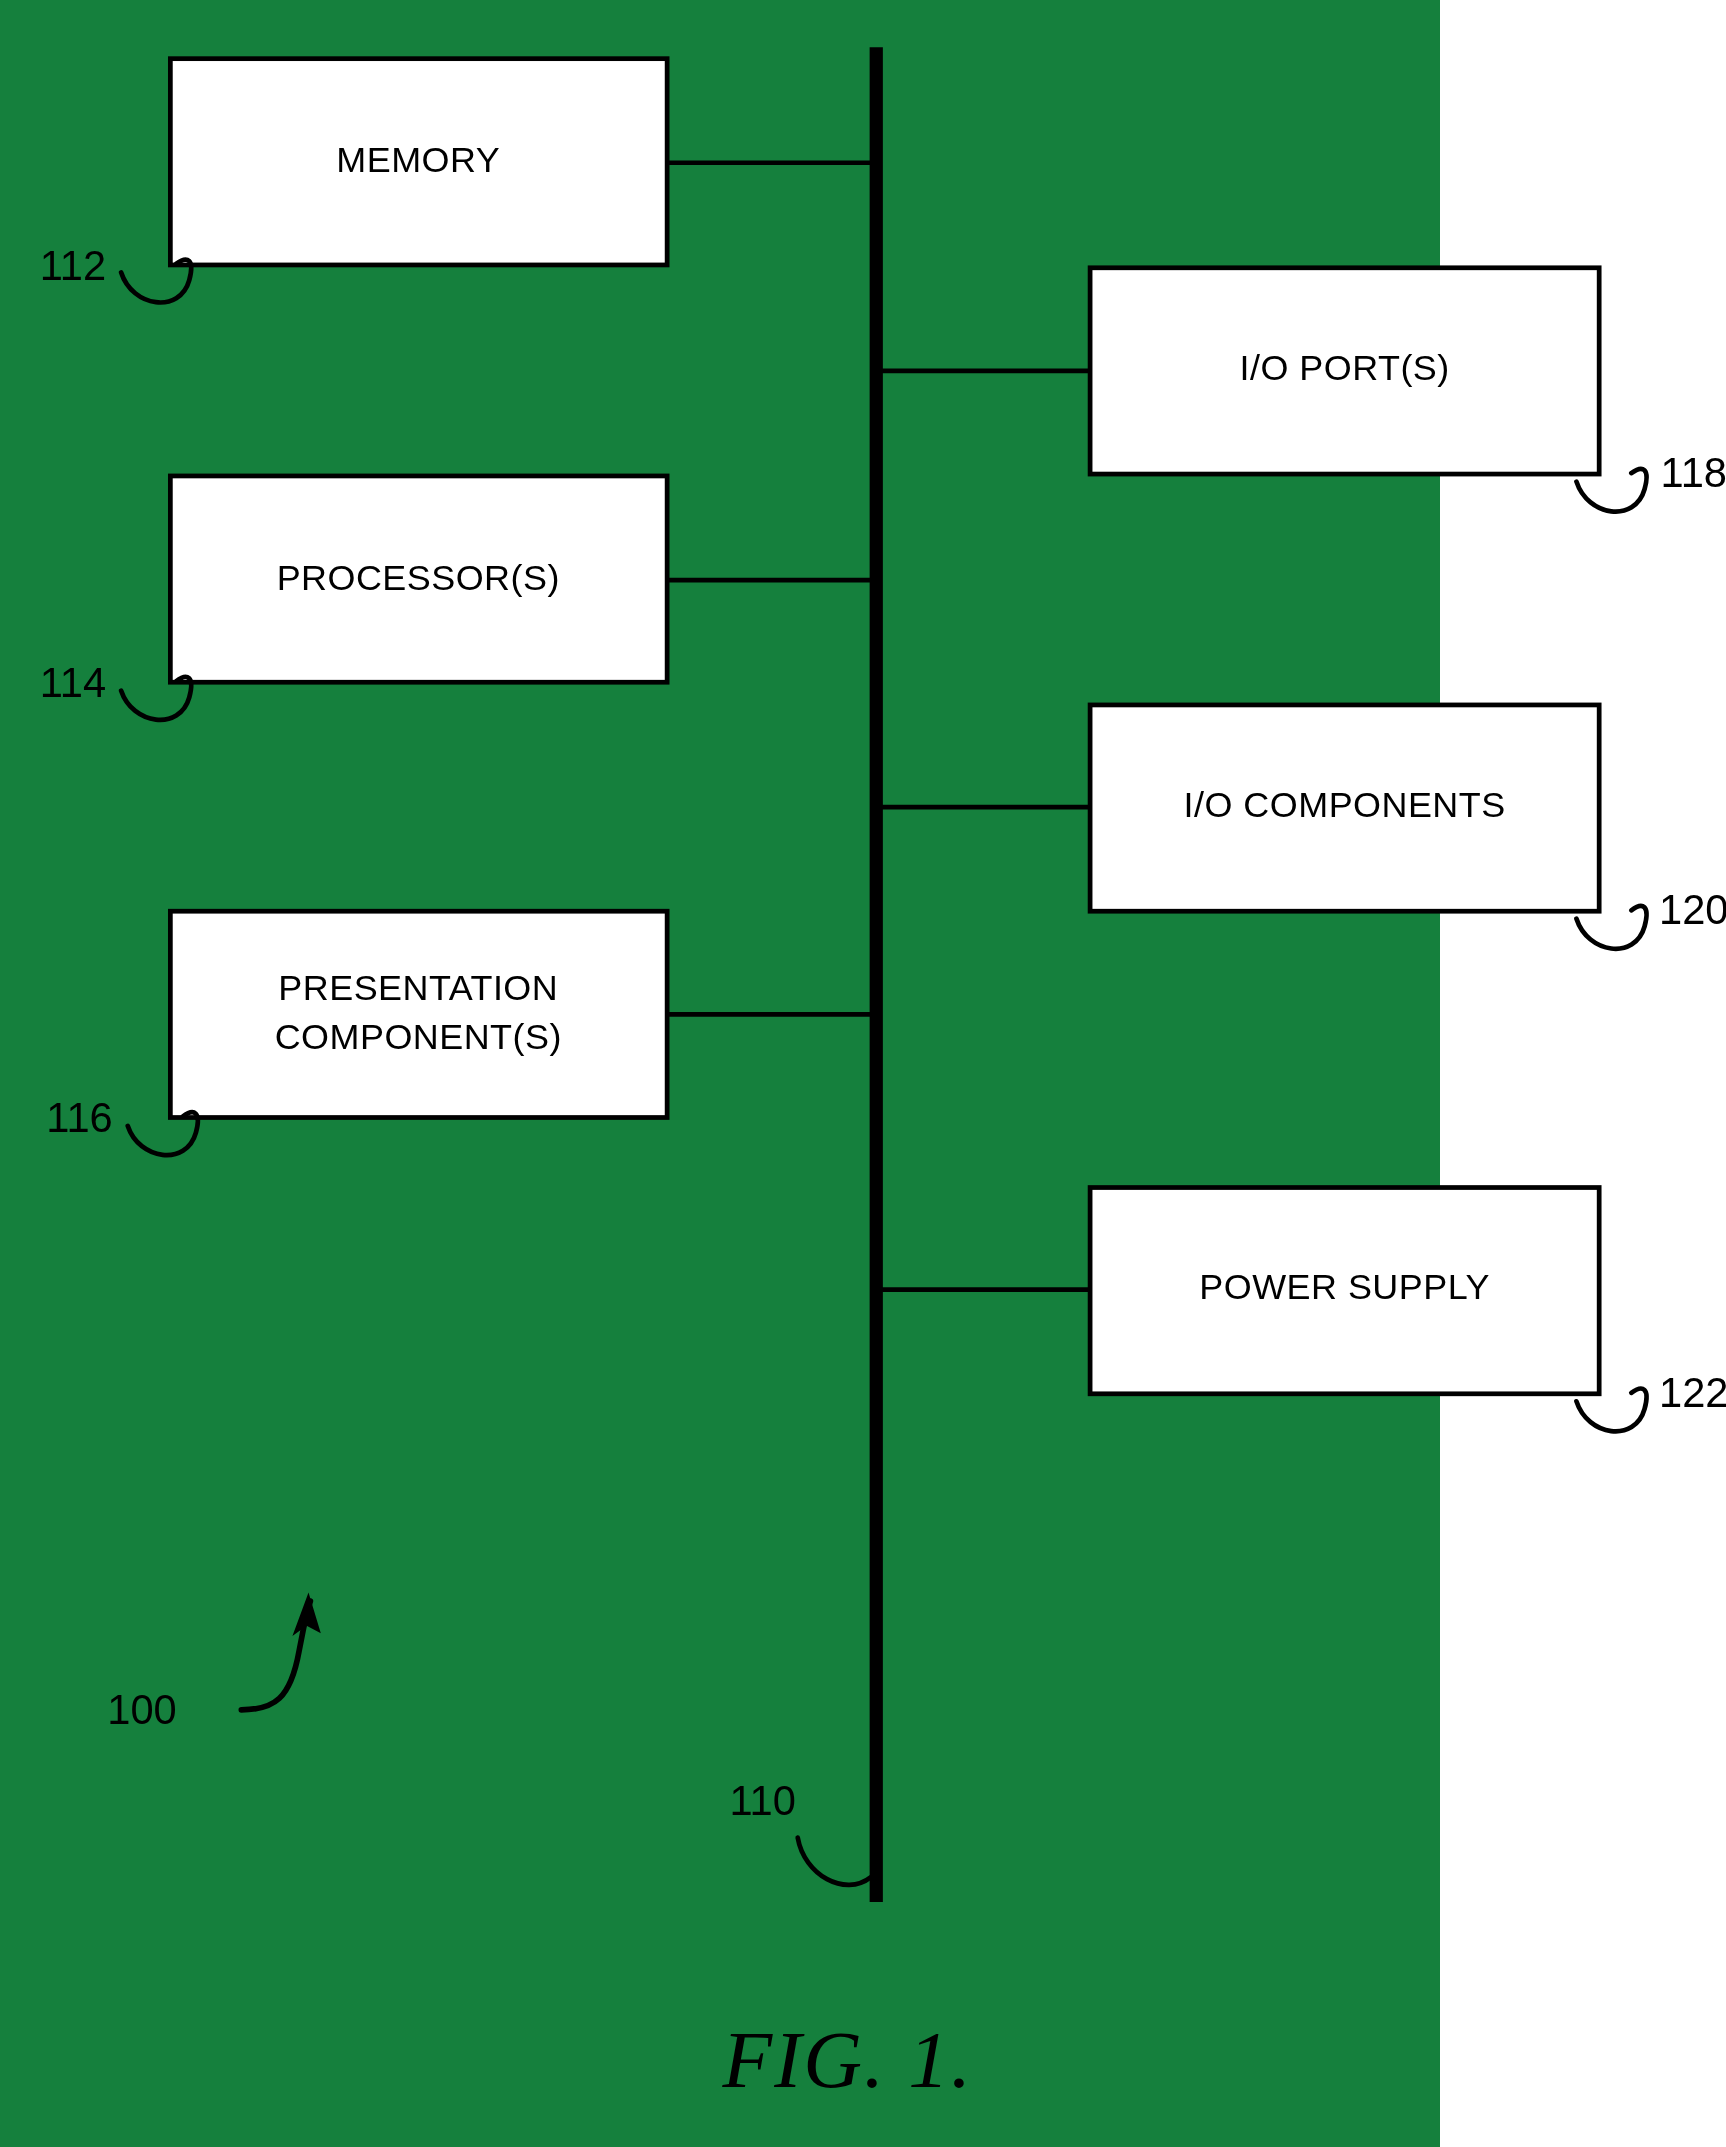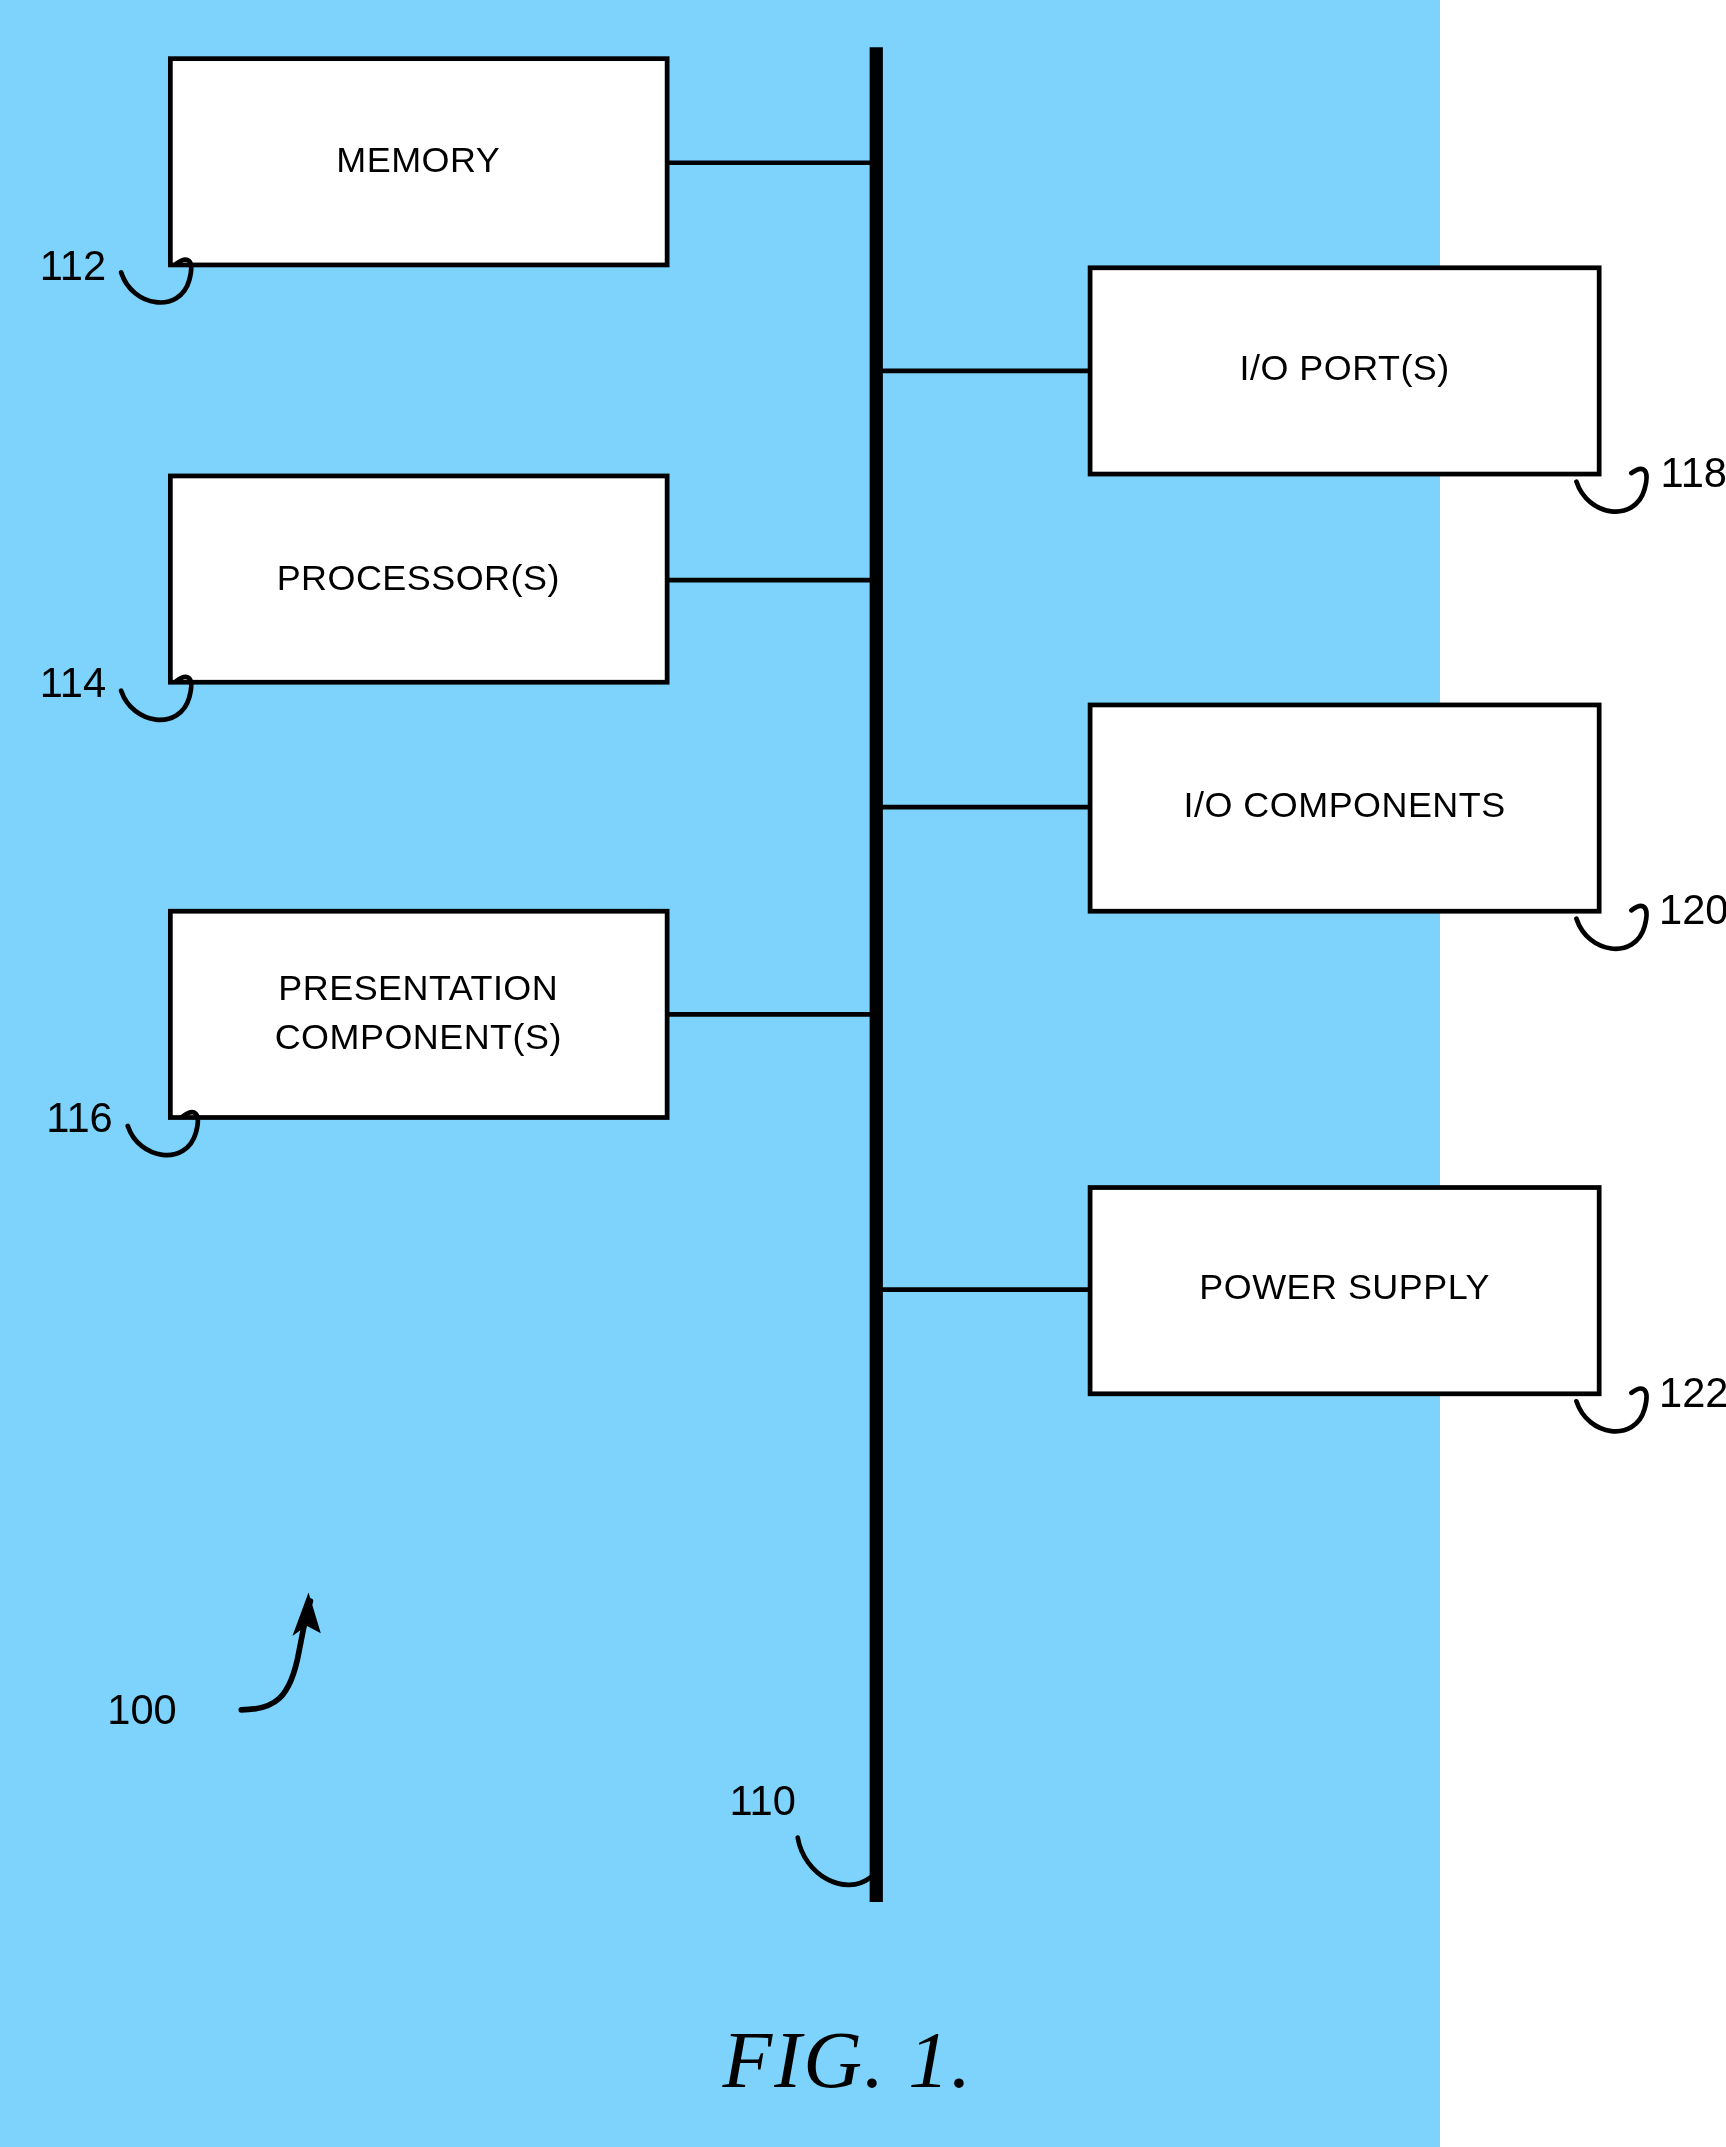--- a/index.html
+++ b/index.html
@@ -10,21 +10,21 @@
   body {
     width: 1726px;
     height: 2147px;
     font-family: "Liberation Sans", sans-serif;
     overflow: hidden;
   }
   #figure-root {
     position: relative;
     width: 1440px;
     height: 2147px;
-    background: #7dd3fc;
+    background: #15803d;
   }
   #figure-svg {
     position: absolute;
     top: 0;
     left: 0;
     width: 1726px;
     height: 2147px;
     display: block;
   }
   .box-rect {

